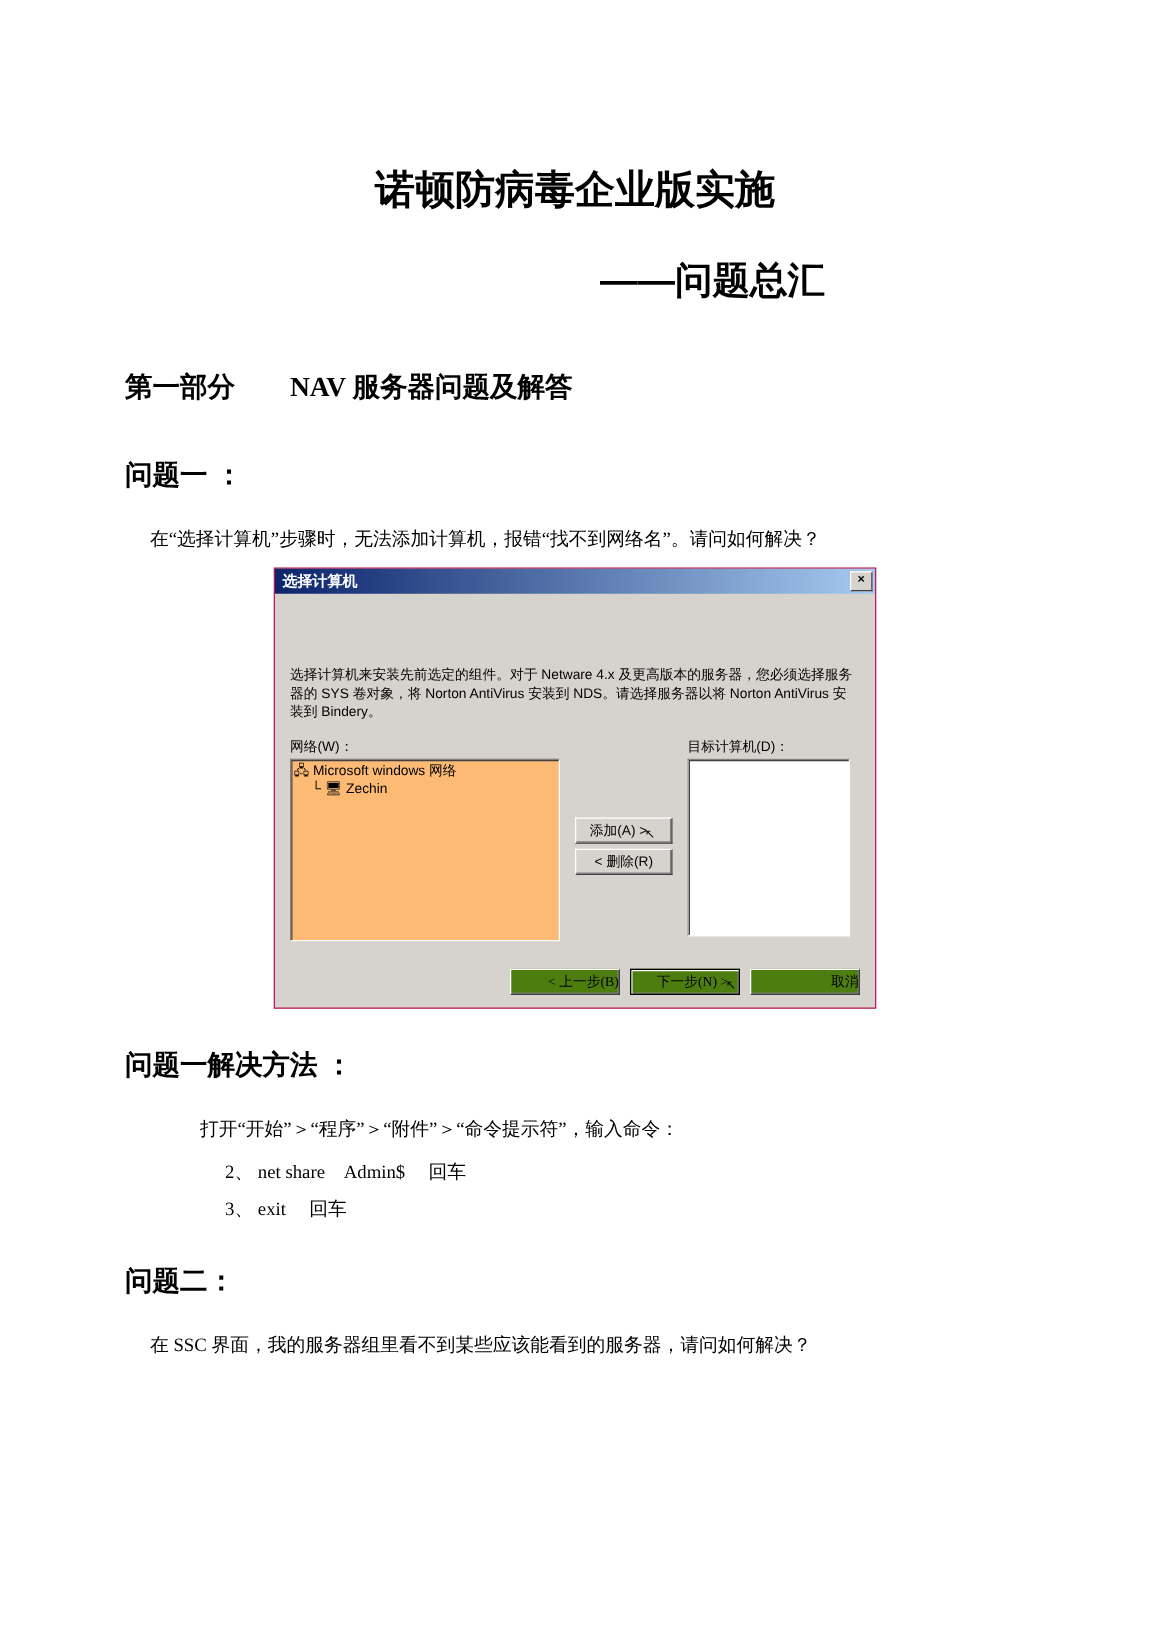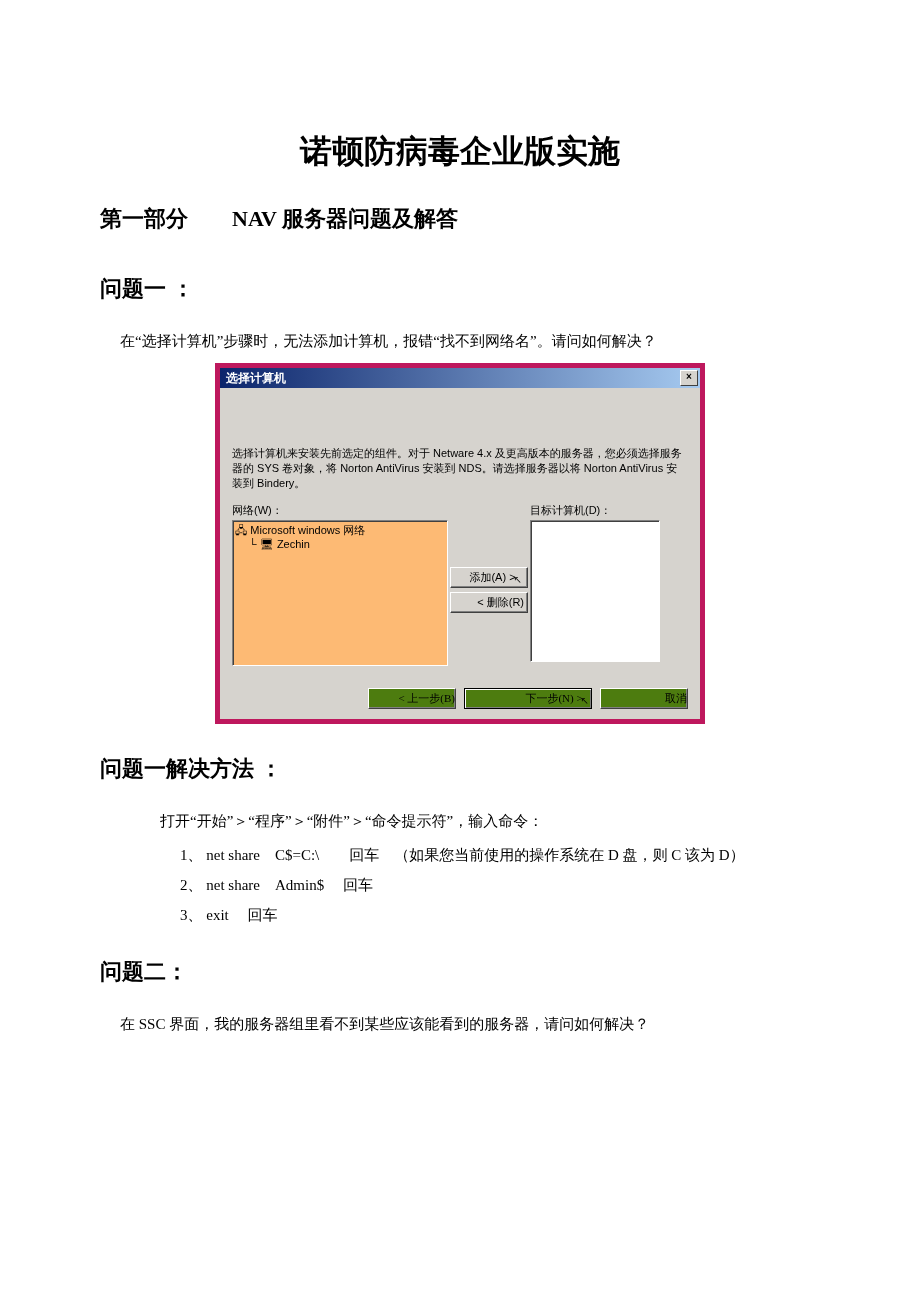--- a/index.html
+++ b/index.html
@@ -53,21 +53,21 @@
     line-height: 1.6;
   }
   .dialog-wrap {
     display: flex;
     justify-content: center;
     margin: 6px 0 20px 0;
   }
   .dialog {
     width: 480px;
     background: #d6d3ce;
-    border: 5px solid #be185d;
+    border: 1px solid #be185d;
     font-family: "SimSun", "宋体", sans-serif;
     font-size: 11px;
   }
   .titlebar {
     height: 20px;
     background: linear-gradient(to right, #0b246b, #a6caf0);
     color: #fff;
     font-weight: bold;
     display: flex;
     align-items: center;
@@ -92,21 +92,21 @@
     padding: 10px 12px 12px 12px;
   }
   .dlg-desc {
     font-size: 11px;
     line-height: 1.35;
     margin-bottom: 12px;
     margin-top: 48px;
   }
   .dlg-cols {
     display: flex;
-    gap: 2px;
+    gap: 12px;
     align-items: flex-start;
   }
   .lbl {
     font-size: 11px;
     margin-bottom: 2px;
   }
   .listbox {
     background: #fdba74;
     border: 1px solid #808080;
     border-right-color: #fff;
@@ -141,21 +141,21 @@
     margin-top: 64px;
     width: 78px;
   }
   .winbtn {
     background: #d6d3ce;
     border: 1px solid #fff;
     border-right-color: #404040;
     border-bottom-color: #404040;
     box-shadow: inset -1px -1px 0 #808080;
     font-size: 11px;
-    text-align: right;
+    text-align: center;
     padding: 2px 3px;
     white-space: nowrap;
   }
   .dlg-footer {
     display: flex;
     justify-content: flex-end;
     gap: 8px;
     padding: 10px 12px;
   }
   .footbtn {
@@ -167,38 +167,38 @@
     font-size: 11px;
     text-align: right;
     padding: 2px 0;
     width: 86px;
     white-space: nowrap;
     font-family: Liberation Serif, serif;
   }
   .footbtn.default {
     border: 1px solid #000;
     box-shadow: inset 1px 1px 0 #fff, inset -1px -1px 0 #808080;
-    padding-left: 40px;
   }
   .supcol {
     display: flex;
     flex-direction: column;
   }
   .cursor {
     display: inline-block;
     font-size: 10px;
     transform: translate(-2px, 2px);
   }
 </style>
 </head>
 <body>
 
 <div class="page">
 
   <div class="title1">诺顿防病毒企业版实施</div>
+  <div class="title2">——问题总汇</div>
 
   <div class="section">第一部分　　NAV  服务器问题及解答</div>
 
   <div class="heading">问题一 ：</div>
   <div class="body-text">在“选择计算机”步骤时，无法添加计算机，报错“找不到网络名”。请问如何解决？</div>
 
   <div class="dialog-wrap">
     <div class="dialog">
       <div class="titlebar">
         <span>选择计算机</span>
@@ -235,20 +235,19 @@
         <div class="footbtn default">
           <span>下一步(N) &gt;</span><span class="cursor">↖</span>
         </div>
         <div class="footbtn">取消</div>
       </div>
     </div>
   </div>
 
   <div class="heading">问题一解决方法 ：</div>
   <div class="body-text" style="margin-left:60px;">打开“开始”＞“程序”＞“附件”＞“命令提示符”，输入命令：</div>
-  <div class="list-item">1、  net share　C$=C:\　　回车　（如果您当前使用的操作系统在 D 盘，则 C 该为 D）</div>
   <div class="list-item">2、  net share　Admin$　  回车</div>
   <div class="list-item">3、  exit　 回车</div>
 
   <div class="heading">问题二：</div>
   <div class="body-text">在 SSC 界面，我的服务器组里看不到某些应该能看到的服务器，请问如何解决？</div>
 
 </div>
 
 </body></html>

